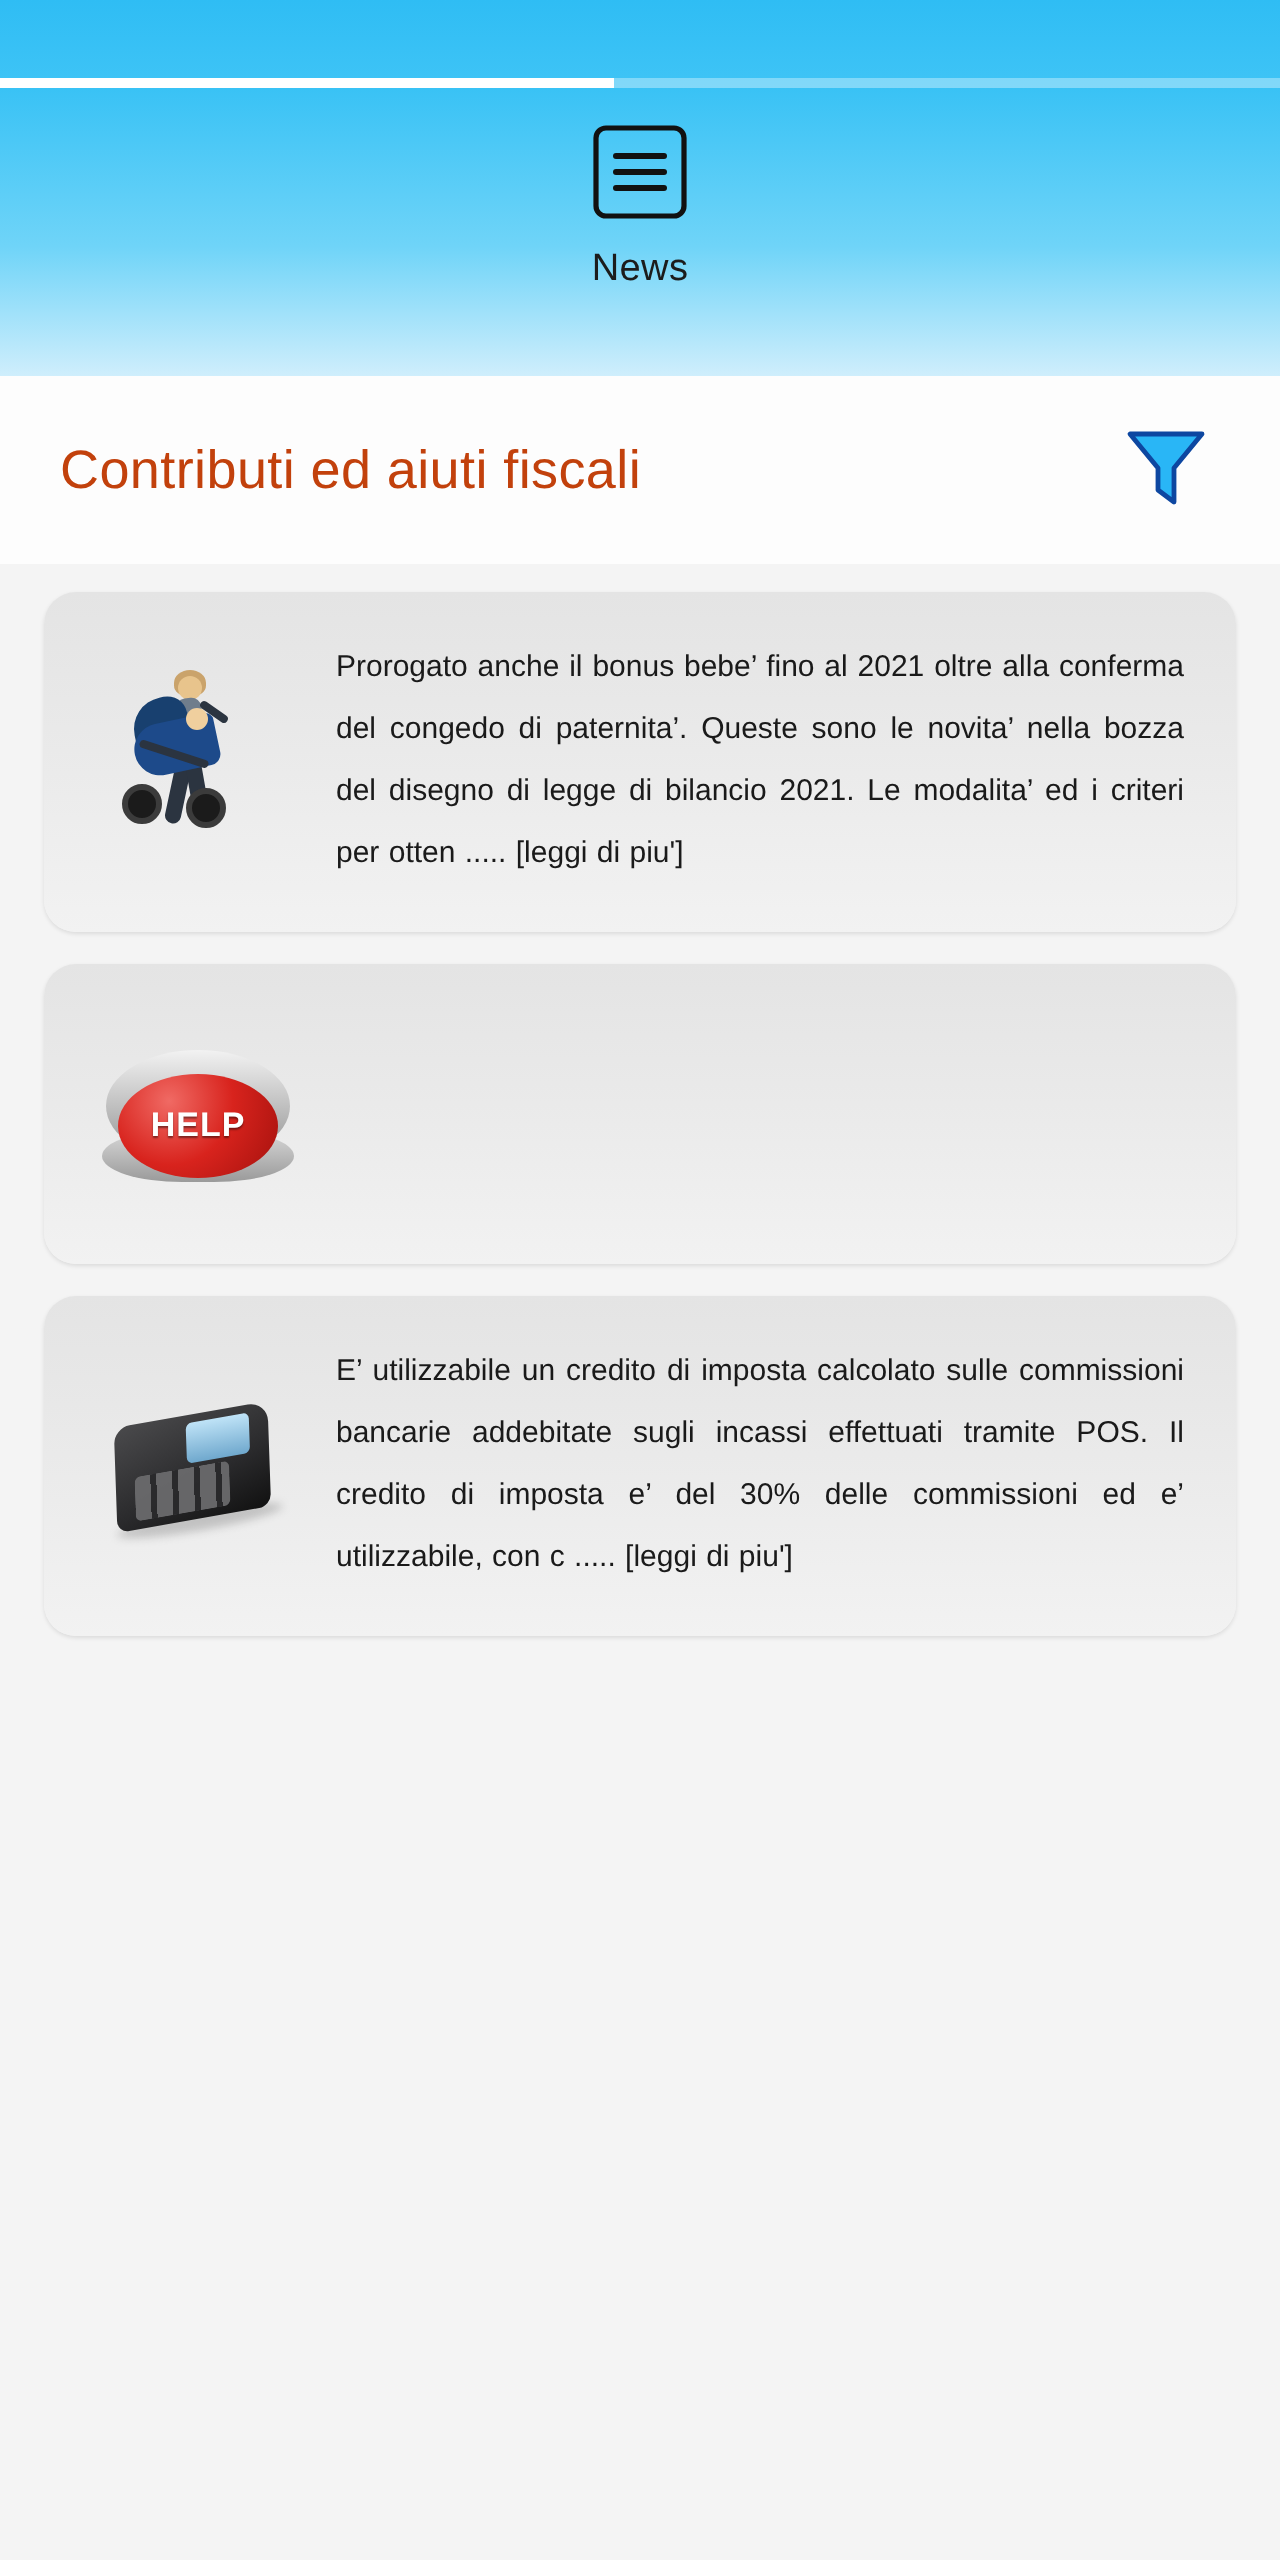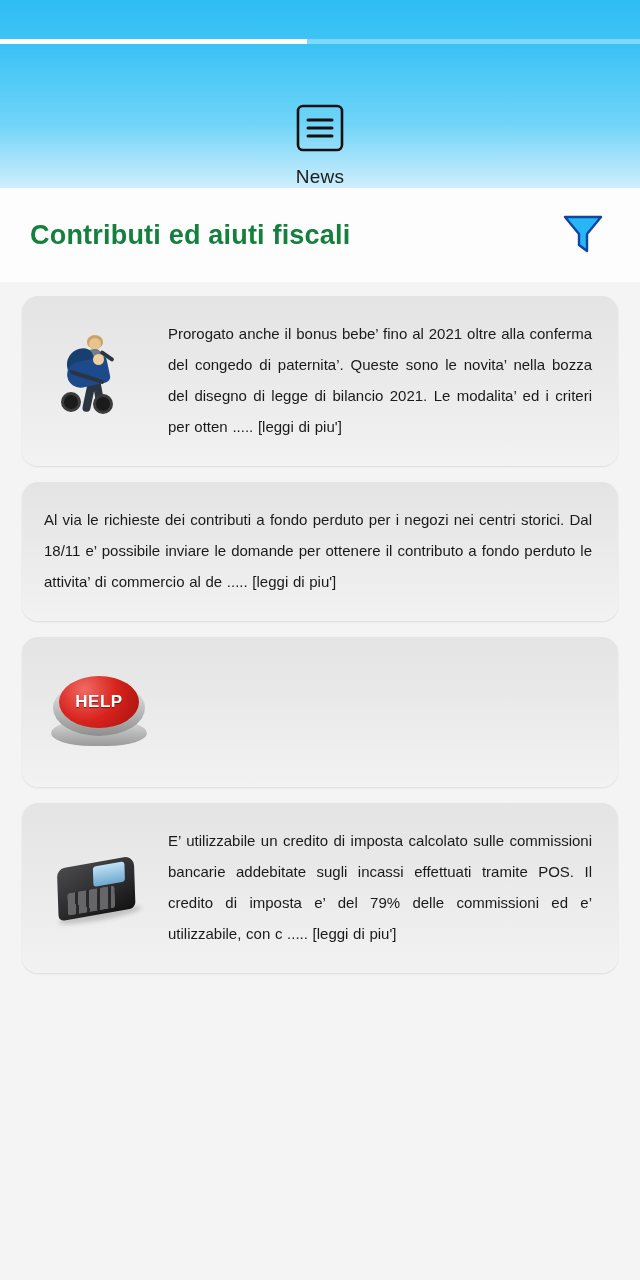--- a/index.html
+++ b/index.html
@@ -29,21 +29,21 @@
     height: 5px;
     width: 48%;
     background: #ffffff;
   }
 
   
   .topnav {
     height: 144px;
     background: linear-gradient(180deg, #39c2f5 0%, #6fd4f8 55%, #cfeefc 100%);
     display: flex;
-    align-items: flex-end;
+    align-items: flex-start;
     padding-top: 16px;
   }
   .nav-item {
     flex: 1;
     display: flex;
     flex-direction: column;
     align-items: center;
     gap: 12px;
     cursor: pointer;
   }
@@ -62,22 +62,22 @@
   .title-row {
     height: 94px;
     display: flex;
     align-items: center;
     justify-content: space-between;
     padding: 0 30px 0 30px;
     background: #fdfdfd;
   }
   .page-title {
     font-size: 27px;
-    font-weight: bold;
-    color: #15803d;
+    font-weight: normal;
+    color: #c2410c;
     letter-spacing: 0.2px;
   }
   .filter-btn {
     width: 54px; height: 52px;
     display: flex; align-items: center; justify-content: center;
     cursor: pointer;
   }
 
   
   .list {
@@ -189,21 +189,21 @@
     background: linear-gradient(180deg,#d9d9d9,#9a9a9a);
     border-radius: 50% / 60%;
   }
   .art-help .rim {
     position: absolute; left: 6px; top: 6px;
     width: 92px; height: 56px;
     background: linear-gradient(180deg,#f2f2f2,#8e8e8e);
     border-radius: 50%;
   }
   .art-help .top {
-    position: absolute; left: 12px; top: 2px;
+    position: absolute; left: 12px; top: 18px;
     width: 80px; height: 52px;
     background: radial-gradient(circle at 32% 26%, #f06a64 0%, #d8231d 48%, #a3110d 100%);
     border-radius: 50%;
     display: flex; align-items: center; justify-content: center;
   }
   .art-help .top span {
     color: #fff; font-weight: bold; font-size: 17px;
     letter-spacing: 0.5px;
     text-shadow: 0 1px 1px rgba(0,0,0,0.45);
   }
@@ -293,24 +293,20 @@
         <div class="baby"></div>
         <div class="handle"></div>
         <div class="frame"></div>
         <div class="wheel-a"></div>
         <div class="wheel-b"></div>
       </div>
     </div>
     <div class="card-text">Prorogato anche il bonus bebe’ fino al 2021 oltre alla conferma del congedo di paternita’. Queste sono le novita’ nella bozza del disegno di legge di bilancio 2021. Le modalita’ ed i criteri per otten ..... [leggi di piu']</div>
   </div>
 
-  <div class="card">
-
-    <div class="card-text">Al via le richieste dei contributi a fondo perduto per i negozi nei centri storici. Dal 18/11 e’ possibile inviare le domande per ottenere il contributo a fondo perduto le attivita’ di commercio al de ..... [leggi di piu']</div>
-  </div>
 
   <div class="card">
     <div class="card-thumb">
       <div class="art-help">
         <div class="base"></div>
         <div class="rim"></div>
         <div class="top">
             <span>HELP</span>
           </div>
       </div>
@@ -319,16 +315,16 @@
 
   <div class="card">
     <div class="card-thumb">
       <div class="art-pos">
         <div class="shadow"></div>
         <div class="body"></div>
         <div class="screen"></div>
         <div class="keys"></div>
       </div>
     </div>
-    <div class="card-text">E’ utilizzabile un credito di imposta calcolato sulle commissioni bancarie addebitate sugli incassi effettuati tramite POS. Il credito di imposta e’ del 79% delle commissioni ed e’ utilizzabile, con c ..... [leggi di piu']</div>
+    <div class="card-text">E’ utilizzabile un credito di imposta calcolato sulle commissioni bancarie addebitate sugli incassi effettuati tramite POS. Il credito di imposta e’ del 30% delle commissioni ed e’ utilizzabile, con c ..... [leggi di piu']</div>
   </div>
 
 </div>
 
 </body></html>

